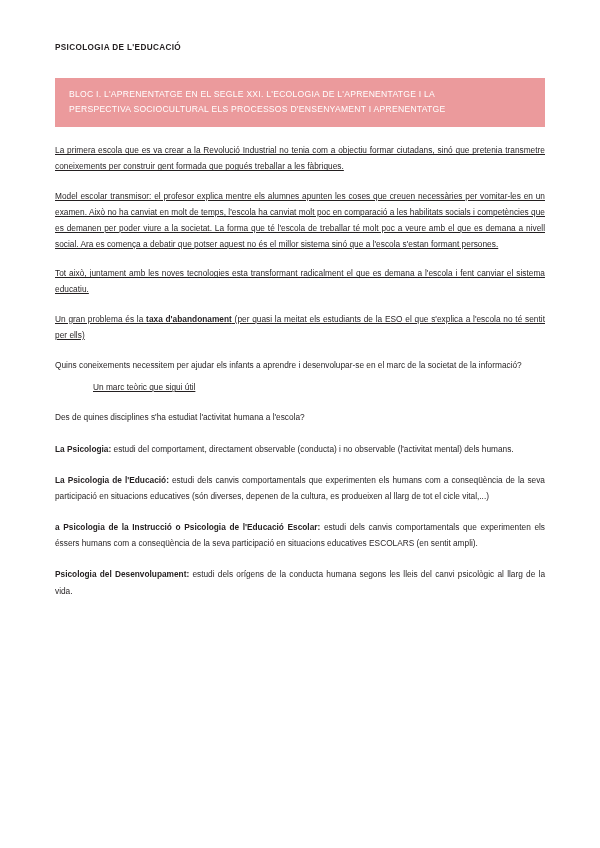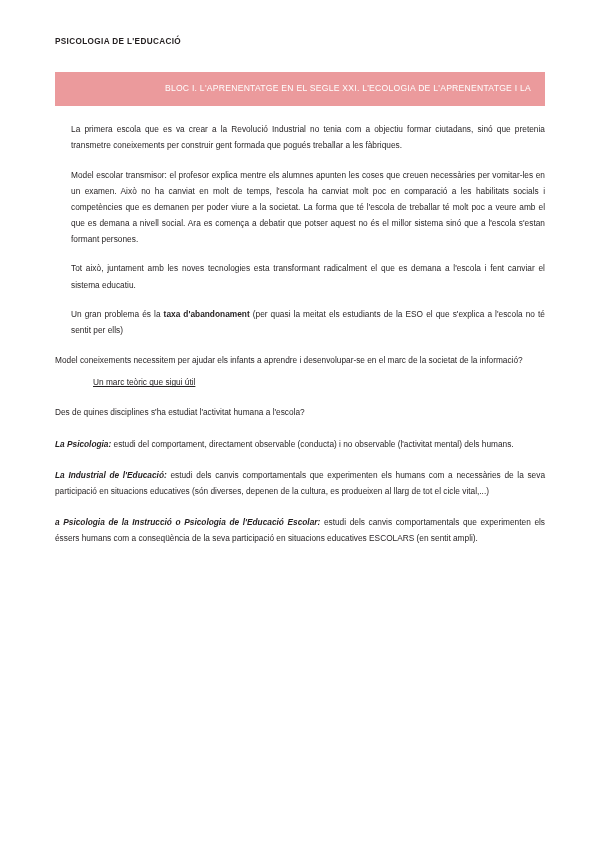--- a/index.html
+++ b/index.html
@@ -13,58 +13,59 @@
     font-family: "Liberation Sans", sans-serif;
     color: #231f20;
     overflow: hidden;
   }
   .page {
     position: relative;
     width: 600px;
     height: 848px;
     background: #ffffff;
     box-sizing: border-box;
-    padding: 7px 55px;
+    padding: 13px 55px;
   }
   .doc-header {
     font-size: 8.2px;
     letter-spacing: 0.35px;
     font-weight: 700;
     color: #231f20;
     padding-top: 31px;
     line-height: 1;
   }
   .bloc-banner {
     margin-top: 26px;
     background: #eb9a9c;
     color: #ffffff;
-    text-align: right;
+    text-align: left;
     font-size: 8.6px;
     letter-spacing: 0.25px;
     line-height: 1.75;
     padding: 9px 14px 10px 14px;
     box-sizing: border-box;
   }
   .bloc-banner span {
     display: block;
   }
   .intro-label {
     margin-top: 20px;
     color: #f6a6a6;
     font-size: 9.6px;
     letter-spacing: 0.5px;
     line-height: 1.2;
   }
   p.body-par {
     font-size: 8.3px;
     line-height: 1.95;
     text-align: justify;
-    margin: 13px 0 0 16px;
+    margin: 13px 0 0 0;
     color: #231f20;
     letter-spacing: 0.02px;
+    text-decoration: underline;
   }
   p.body-par.first {
     margin-top: 15px;
   }
   p.body-par b {
     font-weight: 700;
   }
   .section-heading {
     margin-top: 30px;
     background: #fbdfc6;
@@ -95,48 +96,49 @@
   }
   p.def-par {
     font-size: 8.3px;
     line-height: 1.95;
     text-align: justify;
     margin: 15px 0 0 0;
     color: #231f20;
   }
   p.def-par .term {
     font-weight: 700;
-    font-style: italic;
   }
 </style>
 </head>
 <body>
 
 <div class="page">
 
   <div class="doc-header">PSICOLOGIA DE L'EDUCACIÓ</div>
 
   <div class="bloc-banner">
     <span>BLOC I. L'APRENENTATGE EN EL SEGLE XXI. L'ECOLOGIA DE L'APRENENTATGE I LA</span>
+    <span>PERSPECTIVA SOCIOCULTURAL ELS PROCESSOS D'ENSENYAMENT I APRENENTATGE</span>
   </div>
 
 
   <p class="body-par first">La primera escola que es va crear a la Revolució Industrial no tenia com a objectiu formar ciutadans, sinó que pretenia transmetre coneixements per construir gent formada que pogués treballar a les fàbriques.</p>
   <p class="body-par">Model escolar transmisor: el profesor explica mentre els alumnes apunten les coses que creuen necessàries per vomitar-les en un examen. Això no ha canviat en molt de temps, l'escola ha canviat molt poc en comparació a les habilitats socials i competències que es demanen per poder viure a la societat. La forma que té l'escola de treballar té molt poc a veure amb el que es demana a nivell social. Ara es comença a debatir que potser aquest no és el millor sistema sinó que a l'escola s'estan formant persones.</p>
   <p class="body-par">Tot això, juntament amb les noves tecnologies esta transformant radicalment el que es demana a l'escola i fent canviar el sistema educatiu.</p>
 
   <p class="body-par"><span>Un gran problema és la </span><b>taxa d'abandonament</b><span> (per quasi la meitat els estudiants de la ESO el que s'explica a l'escola no té sentit per ells)</span></p>
 
 
-  <p class="q-par">Model coneixements necessitem per ajudar els infants a aprendre i desenvolupar-se en el marc de la societat de la informació?</p>
+  <p class="q-par">Quins coneixements necessitem per ajudar els infants a aprendre i desenvolupar-se en el marc de la societat de la informació?</p>
 
   <p class="indent-par">Un marc teòric que sigui útil</p>
 
   <p class="q-par">Des de quines disciplines s'ha estudiat l'activitat humana a l'escola?</p>
 
   <p class="def-par"><span class="term">La Psicologia:</span><span> estudi del comportament, directament observable (conducta) i no observable (l'activitat mental) dels humans.</span></p>
 
-  <p class="def-par"><span class="term">La Industrial de l'Educació:</span><span> estudi dels canvis comportamentals que experimenten els humans com a necessàries de la seva participació en situacions educatives (són diverses, depenen de la cultura, es produeixen al llarg de tot el cicle vital,...)</span></p>
+  <p class="def-par"><span class="term">La Psicologia de l'Educació:</span><span> estudi dels canvis comportamentals que experimenten els humans com a conseqüència de la seva participació en situacions educatives (són diverses, depenen de la cultura, es produeixen al llarg de tot el cicle vital,...)</span></p>
 
   <p class="def-par"><span class="term">a Psicologia de la Instrucció o Psicologia de l'Educació Escolar:</span><span> estudi dels canvis comportamentals que experimenten els éssers humans com a conseqüència de la seva participació en situacions educatives ESCOLARS (en sentit ampli).</span></p>
 
+  <p class="def-par"><span class="term">Psicologia del Desenvolupament:</span><span> estudi dels orígens de la conducta humana segons les lleis del canvi psicològic al llarg de la vida.</span></p>
 
 </div>
 
 </body></html>

